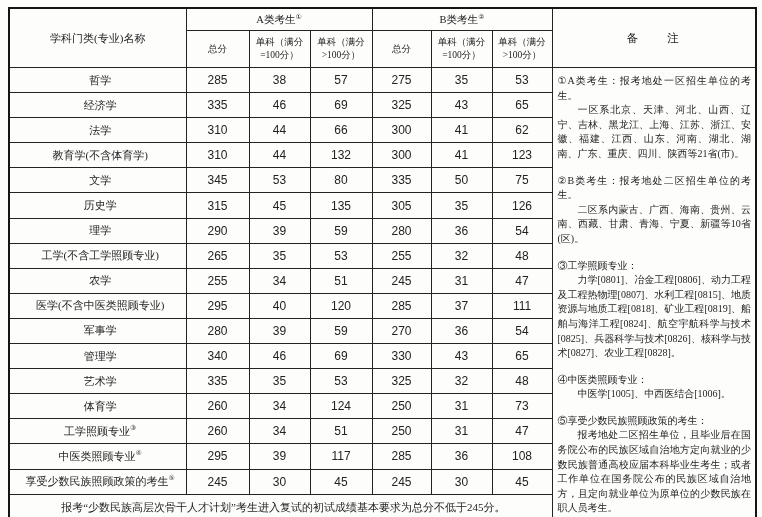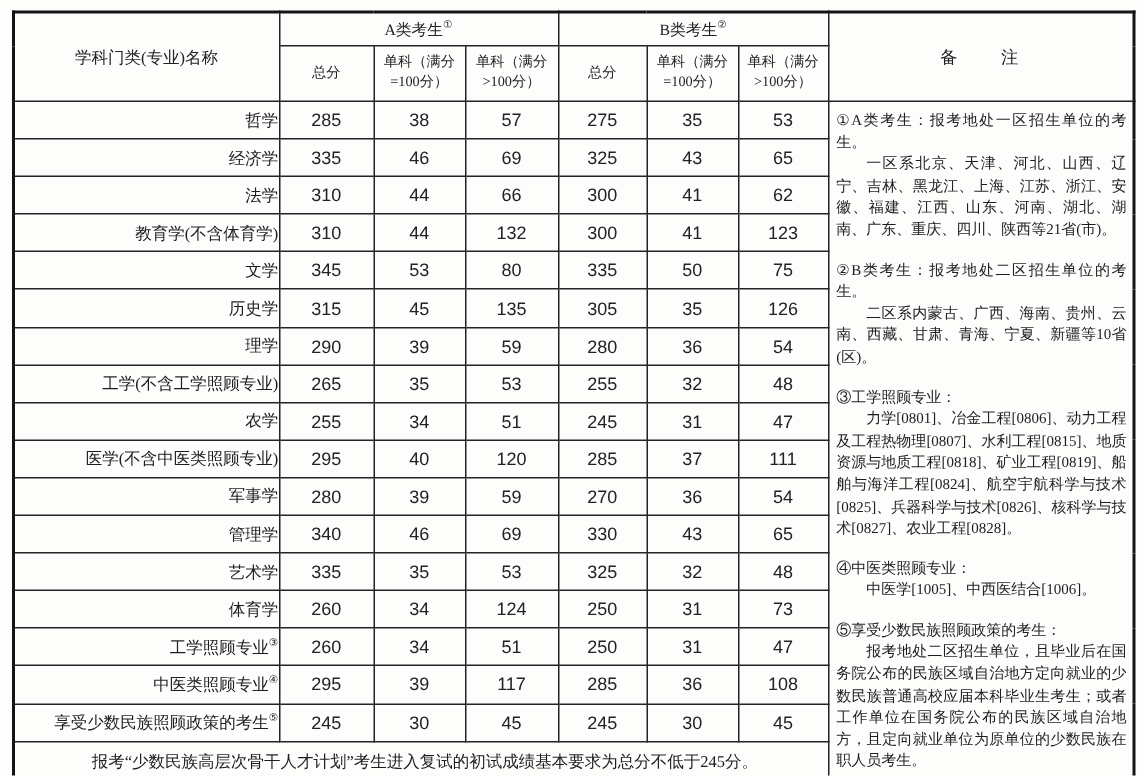--- a/index.html
+++ b/index.html
@@ -41,21 +41,21 @@
   }
   th.group-hd { height: 21px; font-size: 10.5px; }
   th.group-hd sup { font-size: 7px; vertical-align: super; line-height: 0; }
   th.sub-hd { height: 36px; font-size: 9.5px; line-height: 13px; padding: 0 3px; }
   th.discipline-hd { font-size: 11px; }
   th.remark-hd { font-size: 11.5px; letter-spacing: 2px; }
   
   .score-table tbody td.lbl {
     height: 21px;
     font-size: 11px;
-    text-align: right;
+    text-align: center;
     padding-left: 5px;
     white-space: nowrap;
     color: #1d1d1d;
   }
   .score-table tbody td.lbl sup { font-size: 7px; vertical-align: super; line-height: 0; }
   .score-table tbody td.num {
     font-family: "Liberation Sans", sans-serif;
     font-size: 12px;
     text-align: center;
     color: #222;

